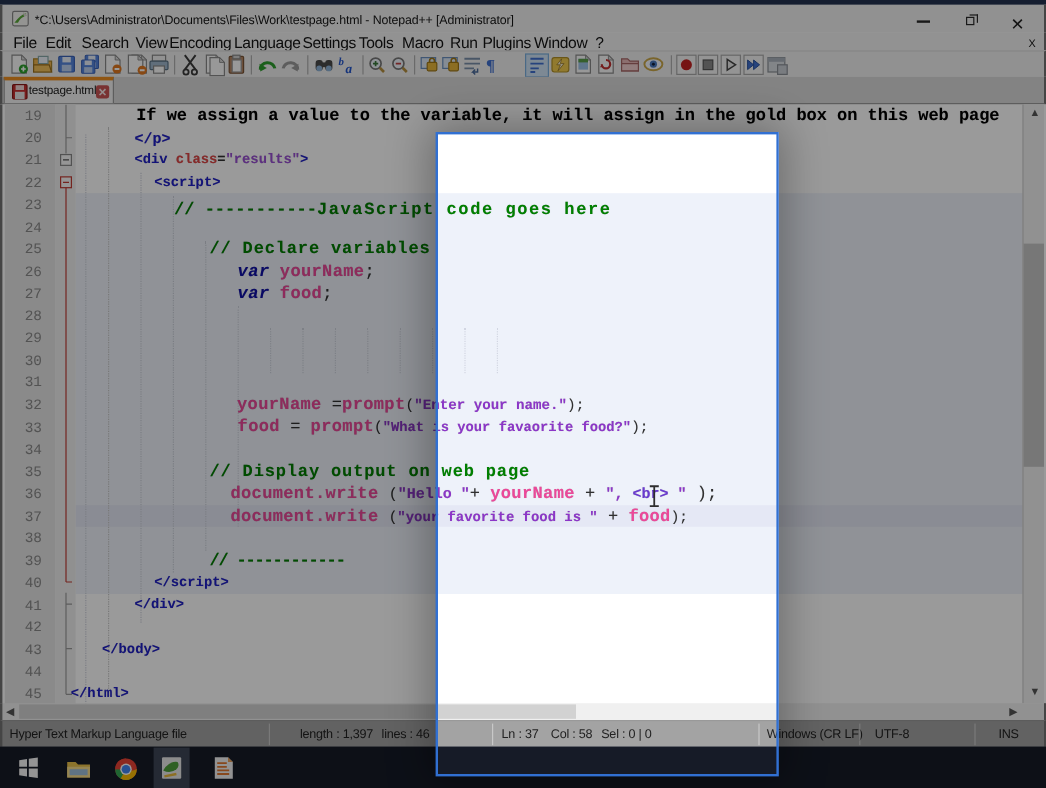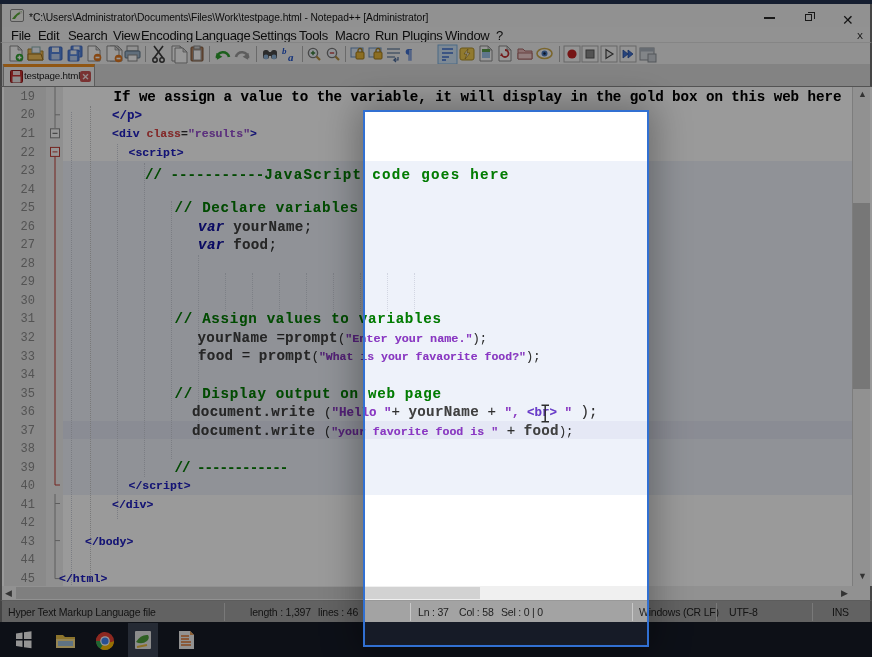--- a/index.html
+++ b/index.html
@@ -30,21 +30,21 @@
   #nummargin { left:2px; top:0; width:42px; height:513px; background:#e4e4e4; }
   #foldmargin { left:44px; top:0; width:17px; height:513px; background:#efefef; }
   .lnum { position:absolute; left:2px; width:31px; text-align:right; font-family:"Liberation Mono", monospace; font-size:12px; color:#8a8a8a; }
   #jsbg { left:61px; top:74.2px; width:791px; height:333.7px; background:#eef2fa; }
   #curline { left:61px; top:333.7px; width:791px; height:18.6px; background:#e5e8f5; }
   .cl { position:absolute; white-space:pre; font-family:"Liberation Mono", monospace; font-size:14.2px; line-height:18.54px; height:18.54px; color:#000; text-shadow:0 0 0.6px rgba(0,0,0,0.25); }
   .tag { color:#2020c8; font-size:11.5px; font-weight:bold; }
   .grn { color:#007f00; }
   .grnb { color:#007f00; font-weight:bold; letter-spacing:0.7px; }
   .kw  { color:#0f0fa8; font-weight:bold; font-style:italic; letter-spacing:0.37px; }
-  .w   { color:#404040; font-weight:bold; letter-spacing:0.3px; }
+  .w   { color:#ec4899; font-weight:bold; letter-spacing:0.3px; }
   .str { color:#8c35c8; font-size:11.8px; font-weight:bold; }
   .op  { color:#303030; }
 
   
   #vsb { left:852px; top:87px; width:18px; height:499px; background:#f0f0f0; border-left:1px solid #d0d0d0; }
   #vthumb { left:853px; top:203px; width:17px; height:186px; background:#c6c6c6; }
   #hsb { left:0; top:586px; width:872px; height:14px; background:#f0f0f0; border-left:2px solid #737373; border-right:2px solid #737373; }
   #hthumb { left:16px; top:587px; width:464px; height:12px; background:#d2d2d2; }
   .sbarrow { position:absolute; font-size:9px; color:#555; }
 
@@ -339,29 +339,28 @@
       <div class="lnum" style="top:355.2px;">38</div>
       <div class="lnum" style="top:373.7px;">39</div>
       <div class="lnum" style="top:392.2px;">40</div>
       <div class="lnum" style="top:410.8px;">41</div>
       <div class="lnum" style="top:429.3px;">42</div>
       <div class="lnum" style="top:447.9px;">43</div>
       <div class="lnum" style="top:466.4px;">44</div>
       <div class="lnum" style="top:484.9px;">45</div>
     </div>
 
-    <div class="cl" style="left:111.5px; top:0.9px; letter-spacing:-0.05px; font-weight:bold;">If we assign a value to the variable, it will display in the gold box on this web here</div>
+    <div class="cl" style="left:111.5px; top:0.9px; letter-spacing:-0.05px; font-weight:bold;">If we assign a value to the variable, it will assign in the gold box on this web page</div>
     <div class="cl tag" style="left:110px; top:19.5px; font-size:12.5px;">&lt;/p&gt;</div>
     <div class="cl tag" style="left:110px; top:38px;">&lt;div <span style="color:#e04545;">class</span><span style="color:#303030;">=</span><span style="color:#9b4fd6;">"results"</span>&gt;</div>
     <div class="cl tag" style="left:126.5px; top:56.5px;">&lt;script&gt;</div>
     <div class="cl grn" style="left:143px; top:79px; font-weight:bold;">// -----------<span style="letter-spacing:1.3px;">JavaScript code goes here</span></div>
     <div class="cl grnb" style="left:172.5px; top:112.2px;">// Declare variables</div>
     <div class="cl" style="left:196px; top:130.7px;"><span class="kw">var</span> <span class="w">yourName</span><span class="op">;</span></div>
     <div class="cl" style="left:196px; top:149.3px;"><span class="kw">var</span> <span class="w">food</span><span class="op">;</span></div>
-    <div class="cl grnb" style="left:172.5px; top:223.4px;">// Assign values to variables</div>
     <div class="cl" style="left:195.5px; top:241.9px;"><span class="w">yourName</span> <span class="op">=</span><span class="w">prompt</span><span class="op" style="font-size:12px;">(</span><span class="str">"Enter your name."</span><span class="op" style="font-size:12px;">);</span></div>
     <div class="cl" style="left:196px; top:260.4px;"><span class="w">food</span> <span class="op">=</span> <span class="w">prompt</span><span class="op" style="font-size:12px;">(</span><span class="str" style="font-size:11.5px;">"What is your favaorite food?"</span><span class="op" style="font-size:12px;">);</span></div>
     <div class="cl grnb" style="left:172.5px; top:297.6px;">// Display output on web page</div>
     <div class="cl" style="left:190px; top:316.1px;"><span class="w">document.write</span> <span class="op" style="font-size:12.5px;">(</span><span class="str" style="font-size:12.5px;">"Hello "</span><span class="op">+</span> <span class="w">yourName</span> <span class="op">+</span> <span class="str" style="font-size:12.5px;">", </span><span style="color:#6a3ad0; font-size:12.5px; font-weight:bold;">&lt;br&gt;</span><span class="str" style="font-size:12.5px;"> "</span> <span class="op">);</span></div>
     <div class="cl" style="left:190px; top:334.6px;"><span class="w">document.write</span> <span class="op" style="font-size:12px;">(</span><span class="str" style="font-size:11.6px;">"your favorite food is "</span> <span class="op">+</span> <span class="w">food</span><span class="op" style="font-size:12px;">);</span></div>
     <div class="cl grn" style="left:172.5px; top:371.7px; letter-spacing:-1px; font-weight:bold;">// ------------</div>
     <div class="cl tag" style="left:126.5px; top:390.3px;">&lt;/script&gt;</div>
     <div class="cl tag" style="left:110px; top:408.8px;">&lt;/div&gt;</div>
     <div class="cl tag" style="left:83px; top:445.9px;">&lt;/body&gt;</div>
     <div class="cl tag" style="left:57px; top:483px;">&lt;/html&gt;</div>

